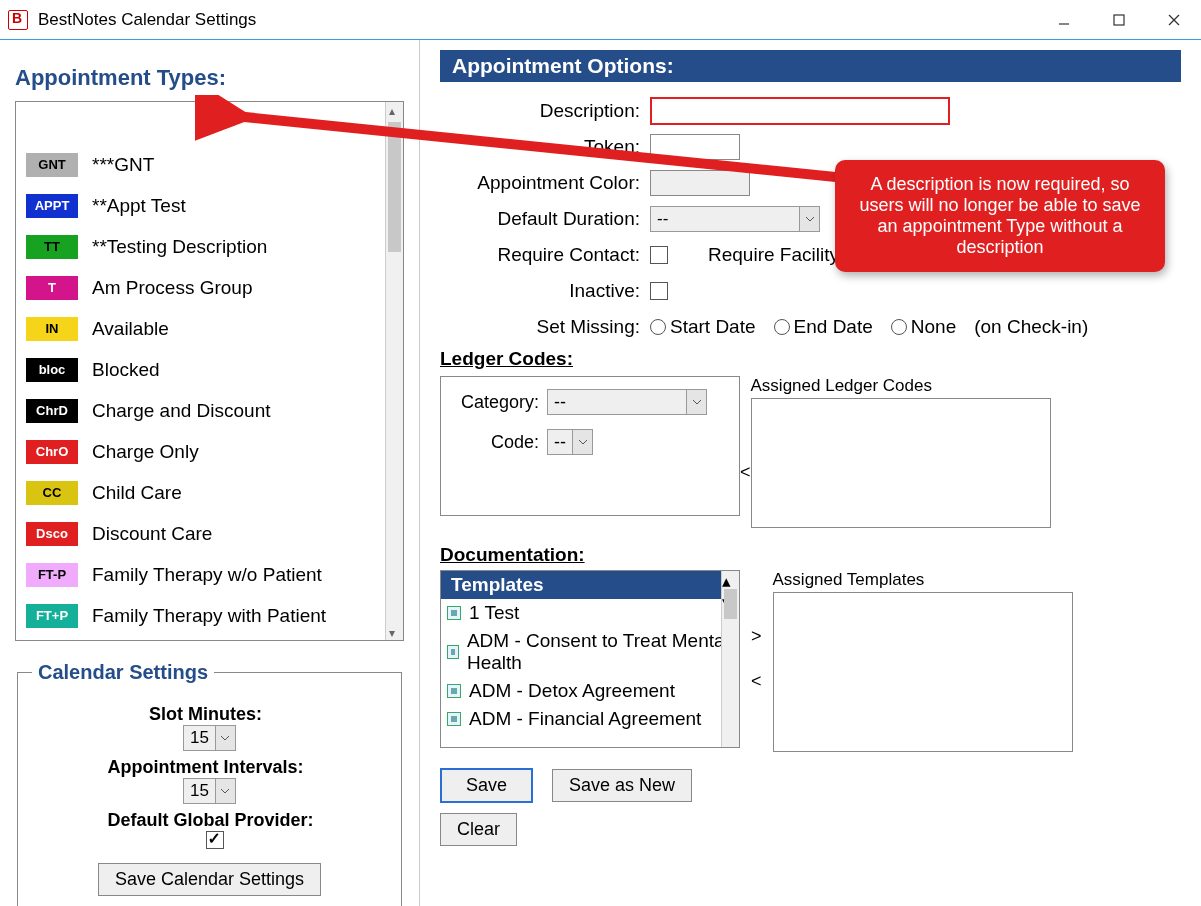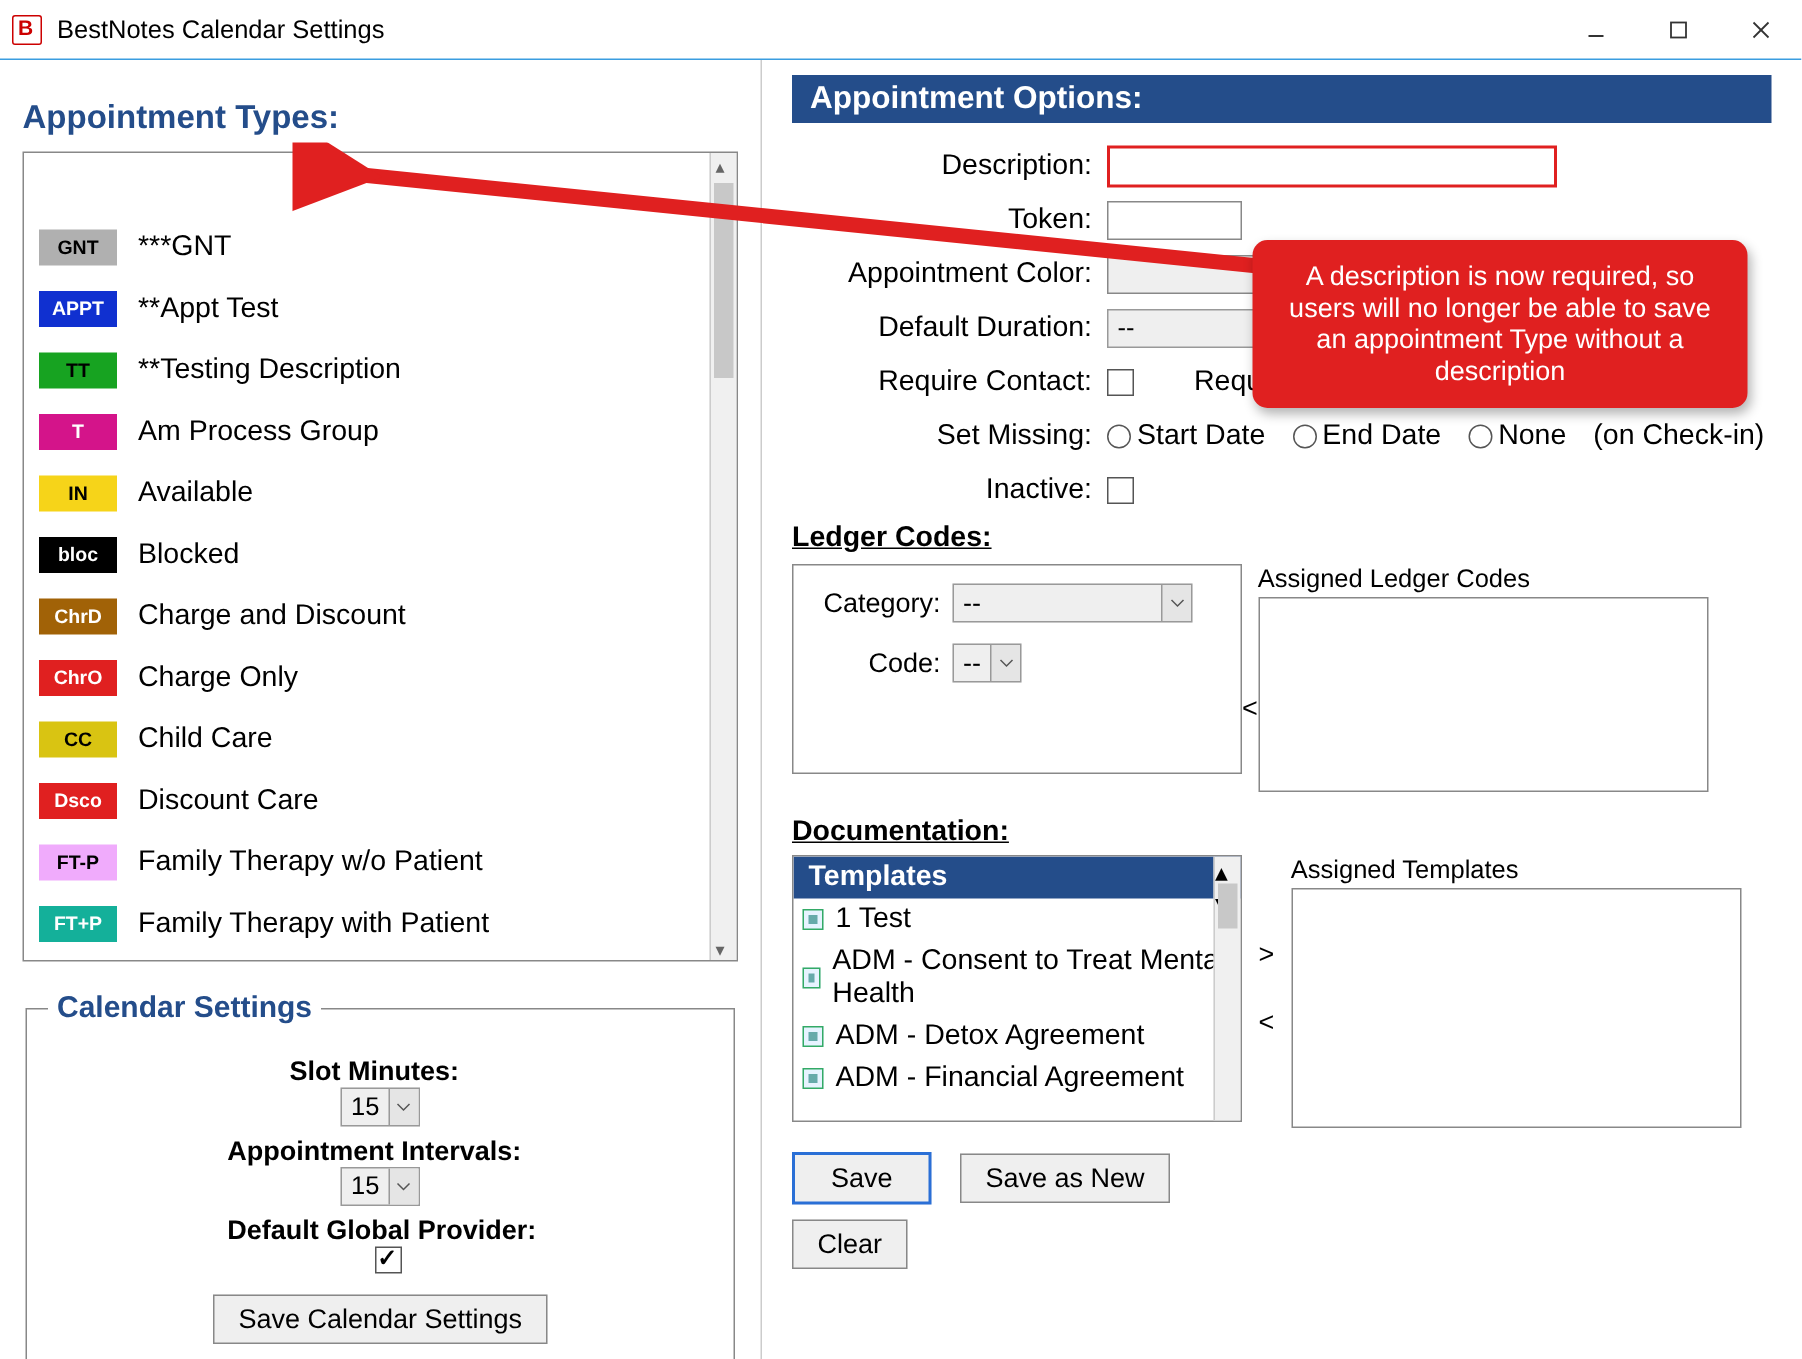--- a/index.html
+++ b/index.html
@@ -15,21 +15,21 @@
   .titlebar .app-icon {
     width: 20px; height: 20px; border: 1.5px solid #c00; border-radius: 2px;
     position: relative; margin-right: 10px; background:#fff;
   }
   .titlebar .app-icon::after{content:"B"; color:#c00; font-weight:bold; font-size:14px; position:absolute; top:-1px; left:3px;}
   .titlebar-title { font-size: 17px; color:#000; flex:1; }
   .winctl { position:absolute; right:0; top:0; display:flex; height:40px;}
   .winbtn { width:55px; height:40px; display:flex; align-items:center; justify-content:center; }
   .winbtn svg { stroke:#333; stroke-width:1.2; fill:none; }
   .layout { display:flex; height: calc(100% - 40px); }
-  .left { width: 508px; padding: 20px 15px 10px 15px; border-right:1px solid #ccc; position:relative;}
+  .left { width: 420px; padding: 20px 15px 10px 15px; border-right:1px solid #ccc; position:relative;}
   .right { flex:1; padding: 10px 20px; position:relative;}
   h2.section { color:#244d8a; font-size:22px; font-weight:bold; margin:5px 0 10px 0;}
   .typebox { border:1px solid #888; height:540px; position:relative; padding:6px 6px; overflow:hidden;}
   .typebox .scroll { position:absolute; right:0; top:0; bottom:0; width:18px; background:#f0f0f0; border-left:1px solid #ccc;}
   .typebox .scroll .thumb { background:#c8c8c8; position:absolute; left:2px; right:2px; top:20px; height:130px;}
   .typebox .scroll .arrow { position:absolute; left:3px; width:12px; height:12px; color:#666; font-size:12px;}
   .typebox-item { display:flex; align-items:center; height:41px; padding-left:4px;}
   .tag { width:52px; height:24px; font-size:13px; font-weight:bold; color:#fff; text-align:center; line-height:24px; margin-right:14px;}
   .type-label { font-size:19px; color:#000;}
   fieldset.calset { border:1px solid #888; margin-top:20px; padding:14px 14px 18px 14px;}
@@ -129,21 +129,21 @@
           </div>
           <div class="typebox-item">
             <span class="tag" style="background: rgb(246, 212, 25); color: rgb(0, 0, 0);">IN</span>
             <span class="type-label">Available</span>
           </div>
           <div class="typebox-item">
             <span class="tag" style="background: rgb(0, 0, 0); color: rgb(255, 255, 255);">bloc</span>
             <span class="type-label">Blocked</span>
           </div>
           <div class="typebox-item">
-            <span class="tag" style="background: #a16207; color: rgb(255, 255, 255);">ChrD</span>
+            <span class="tag" style="background: #000000; color: rgb(255, 255, 255);">ChrD</span>
             <span class="type-label">Charge and Discount</span>
           </div>
           <div class="typebox-item">
             <span class="tag" style="background: rgb(224, 32, 32); color: rgb(255, 255, 255);">ChrO</span>
             <span class="type-label">Charge Only</span>
           </div>
           <div class="typebox-item">
             <span class="tag" style="background: rgb(217, 196, 18); color: rgb(0, 0, 0);">CC</span>
             <span class="type-label">Child Care</span>
           </div>
@@ -229,32 +229,32 @@
         </div>
       </div>
       <div class="orow">
         <span class="lab">Require Contact:</span>
         <span class="chk"></span>
         <span style="width:40px;"></span>
         <span style="font-size:19px; margin-right:8px;">Require Facility:</span>
         <span class="chk"></span>
       </div>
       <div class="orow">
+        <span class="lab">Inactive:</span>
+        <span class="chk"></span>
+      </div>
+      <div class="orow">
         <span class="lab">Set Missing:</span>
         <span class="radio"></span>
         <span style="font-size:19px; margin-right:18px;">Start Date</span>
         <span class="radio"></span>
         <span style="font-size:19px; margin-right:18px;">End Date</span>
         <span class="radio"></span>
         <span style="font-size:19px; margin-right:18px;">None</span>
         <span style="font-size:19px;">(on Check-in)</span>
-      </div>
-      <div class="orow">
-        <span class="lab">Inactive:</span>
-        <span class="chk"></span>
       </div>
     </div>
 
     <div style="margin-top:2px;">
       <span class="underline-link">Ledger Codes:</span>
     </div>
     <div class="codes-area">
       <div class="codes-box">
         <div class="orow" style="margin:0;">
           <span style="width:88px; text-align:right; margin-right:8px;">Category:</span>

